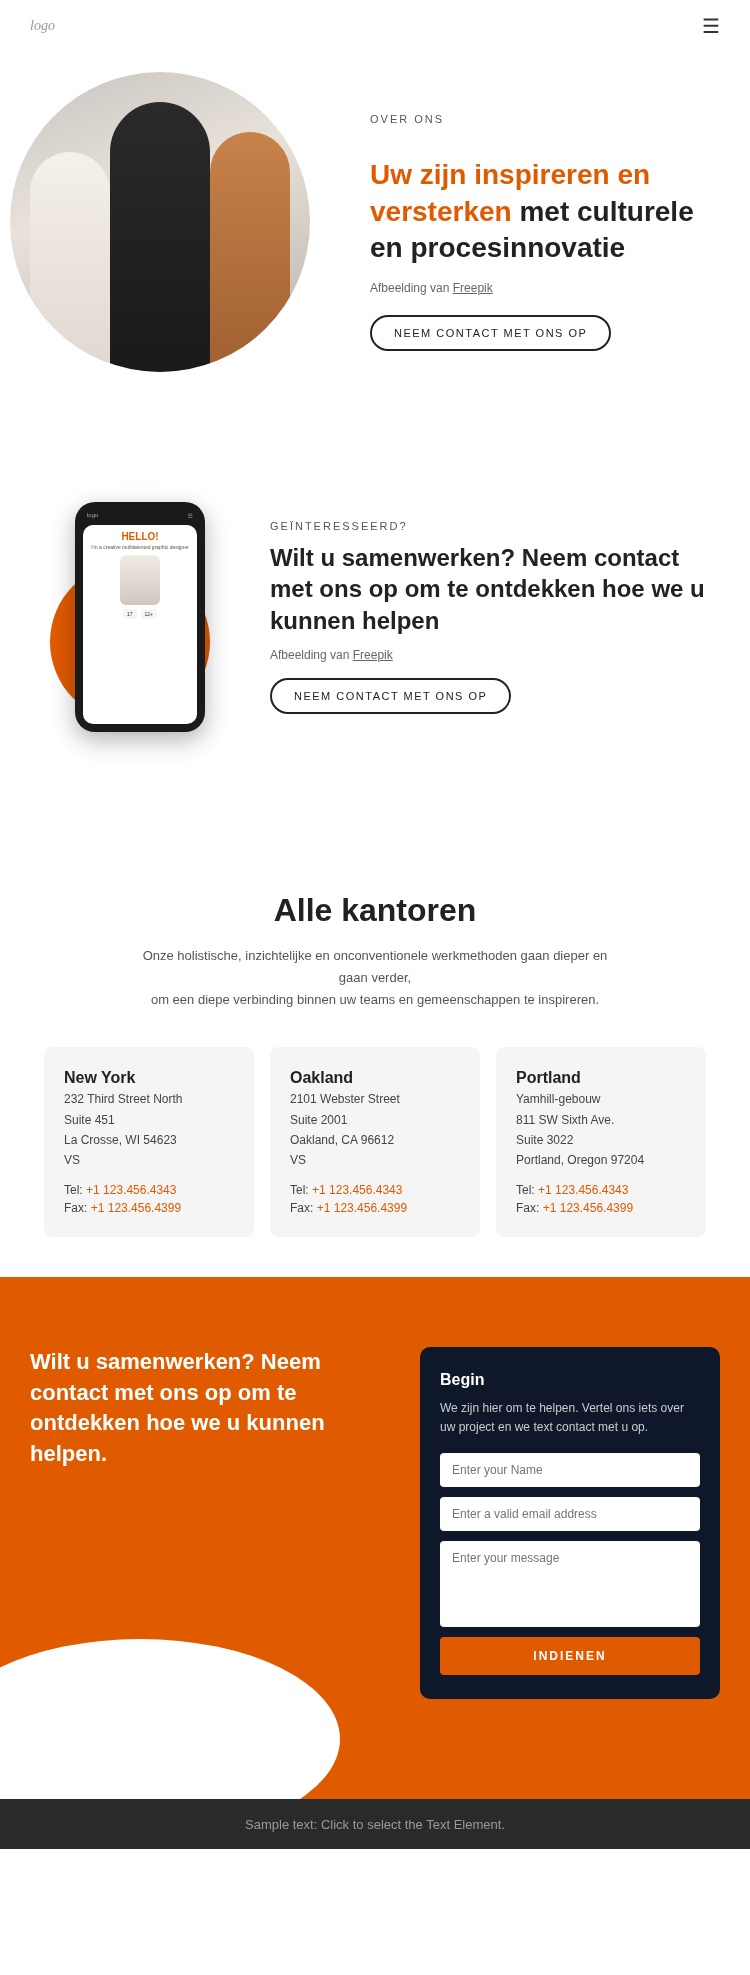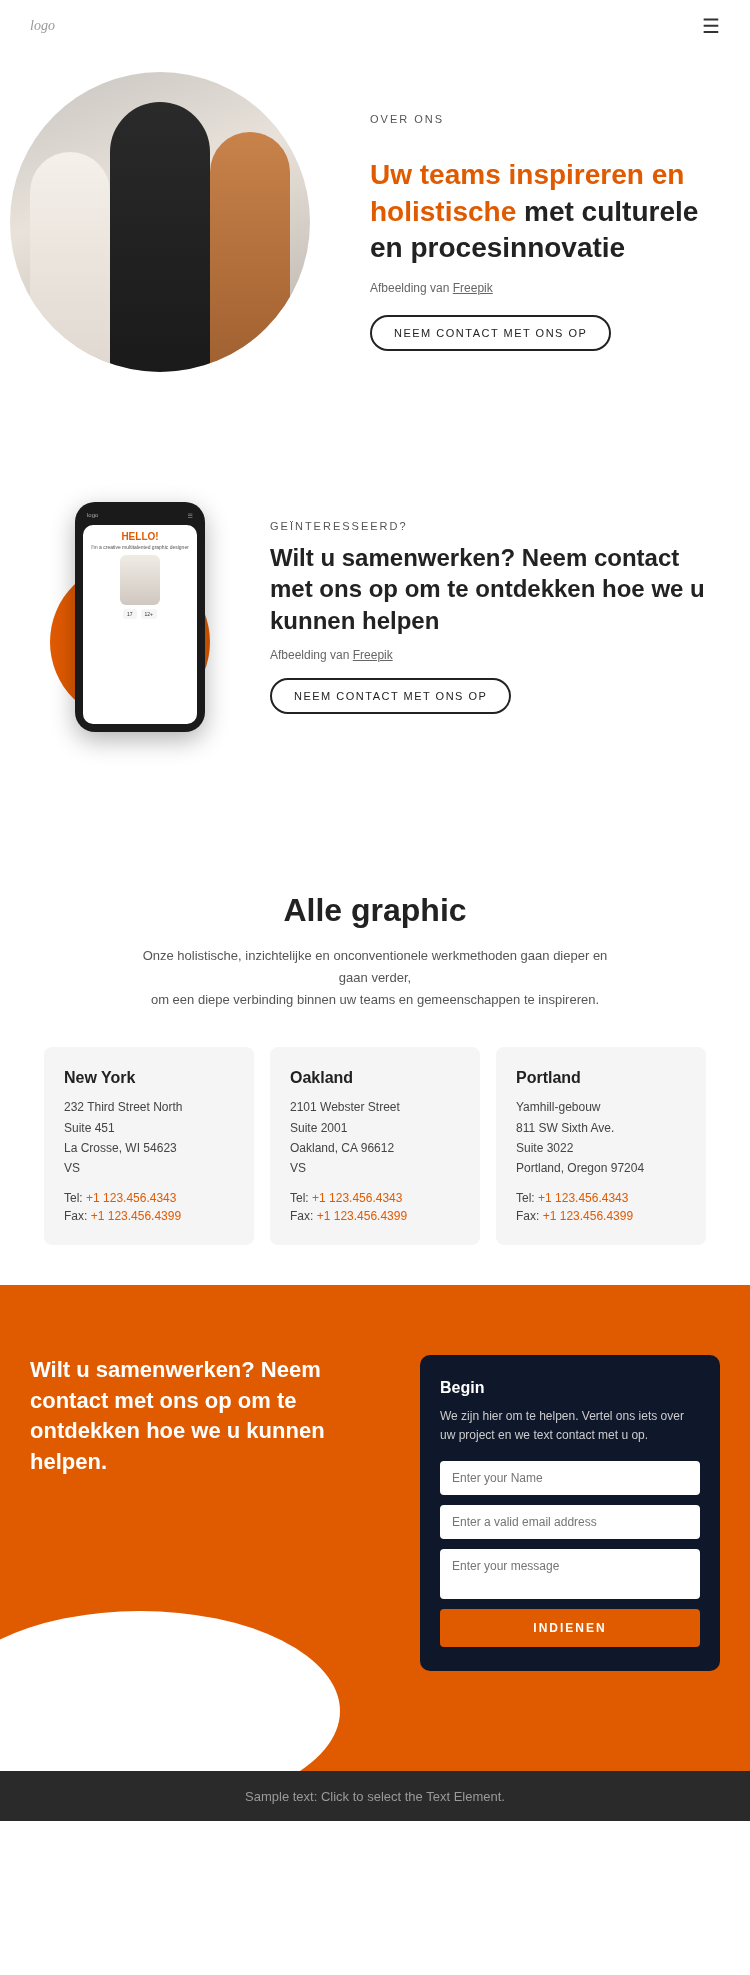--- a/index.html
+++ b/index.html
@@ -78,21 +78,21 @@
 
     
     .offices-section { padding: 60px 30px 40px 30px; text-align: center; }
     .offices-title { font-size: 32px; font-weight: 700; font-family: Arial, sans-serif; color: #222; margin-bottom: 16px; }
     .offices-desc { font-size: 13px; color: #555; line-height: 1.7; font-family: Arial, sans-serif; max-width: 480px; margin: 0 auto 36px; }
     .offices-grid { display: flex; gap: 16px; justify-content: center; }
     .office-card {
       background: #f5f5f5; border-radius: 8px; padding: 22px 20px;
       width: 210px; text-align: left;
     }
-    .office-city { font-size: 16px; font-weight: 700; font-family: Arial, sans-serif; color: #222; margin-bottom: 10px; }
+    .office-city { font-size: 16px; font-weight: 700; font-family: Arial, sans-serif; color: #222; margin-bottom: 2px; }
     .office-address { font-size: 12px; color: #444; line-height: 1.7; font-family: Arial, sans-serif; margin-bottom: 12px; }
     .office-tel { font-size: 12px; color: #e05a00; font-family: Arial, sans-serif; margin-bottom: 4px; }
     .office-fax { font-size: 12px; color: #e05a00; font-family: Arial, sans-serif; }
 
     
     .cta-section {
       background: #e05a00; position: relative;
       padding: 70px 30px 100px 30px;
       display: flex; gap: 30px; align-items: flex-start;
       overflow: hidden;
@@ -117,21 +117,21 @@
     .form-begin { font-size: 16px; font-weight: 700; color: #fff; font-family: Arial, sans-serif; margin-bottom: 10px; }
     .form-desc { font-size: 12px; color: #ccc; line-height: 1.6; font-family: Arial, sans-serif; margin-bottom: 16px; }
     .form-input {
       display: block; width: 100%; background: #fff; border: none; border-radius: 4px;
       padding: 10px 12px; font-size: 12px; color: #333; font-family: Arial, sans-serif;
       margin-bottom: 10px; outline: none;
     }
     .form-textarea {
       display: block; width: 100%; background: #fff; border: none; border-radius: 4px;
       padding: 10px 12px; font-size: 12px; color: #333; font-family: Arial, sans-serif;
-      margin-bottom: 10px; outline: none; height: 50px; resize: none;
+      margin-bottom: 10px; outline: none; height: 86px; resize: none;
     }
     .btn-submit {
       display: block; width: 100%; background: #e05a00; color: #fff;
       border: none; border-radius: 4px; padding: 12px;
       font-size: 12px; letter-spacing: 2px; font-family: Arial, sans-serif;
       font-weight: 700; text-transform: uppercase; cursor: pointer;
     }
 
     
     .footer {
@@ -182,21 +182,21 @@
       <div class="hero-circle-wrap">
         <div class="person-left"></div>
         <div class="person-center"></div>
         <div class="person-right"></div>
       </div>
     </div>
   </div>
   <div class="hero-content">
     <div class="hero-tag">OVER ONS</div>
     <h1 class="hero-title">
-      <span class="orange">Uw teams inspireren en holistische</span><span> met culturele en procesinnovatie</span>
+      <span class="orange">Uw zijn inspireren en versterken</span><span> met culturele en procesinnovatie</span>
     </h1>
     <p class="hero-credit">
       <span>Afbeelding van </span><a href="#" style="text-decoration:underline;">Freepik</a>
     </p>
     <button class="btn-outline">NEEM CONTACT MET ONS OP</button>
   </div>
 </section>
 
 <div class="spacer"></div>
 
@@ -225,21 +225,21 @@
     <p class="section2-credit">
       <span>Afbeelding van </span><a href="#" style="text-decoration:underline;color:#666;">Freepik</a>
     </p>
     <button class="btn-outline">NEEM CONTACT MET ONS OP</button>
   </div>
 </section>
 
 <div class="spacer"></div>
 
 <section class="offices-section">
-  <h2 class="offices-title">Alle graphic</h2>
+  <h2 class="offices-title">Alle kantoren</h2>
   <p class="offices-desc">
     <span>Onze holistische, inzichtelijke en onconventionele werkmethoden gaan dieper en gaan verder,</span><br>
     <span>om een diepe verbinding binnen uw teams en gemeenschappen te inspireren.</span>
   </p>
   <div class="offices-grid">
 
     <div class="office-card">
       <div class="office-city">New York</div>
       <div class="office-address" style="white-space:pre-line;">232 Third Street North
 Suite 451

